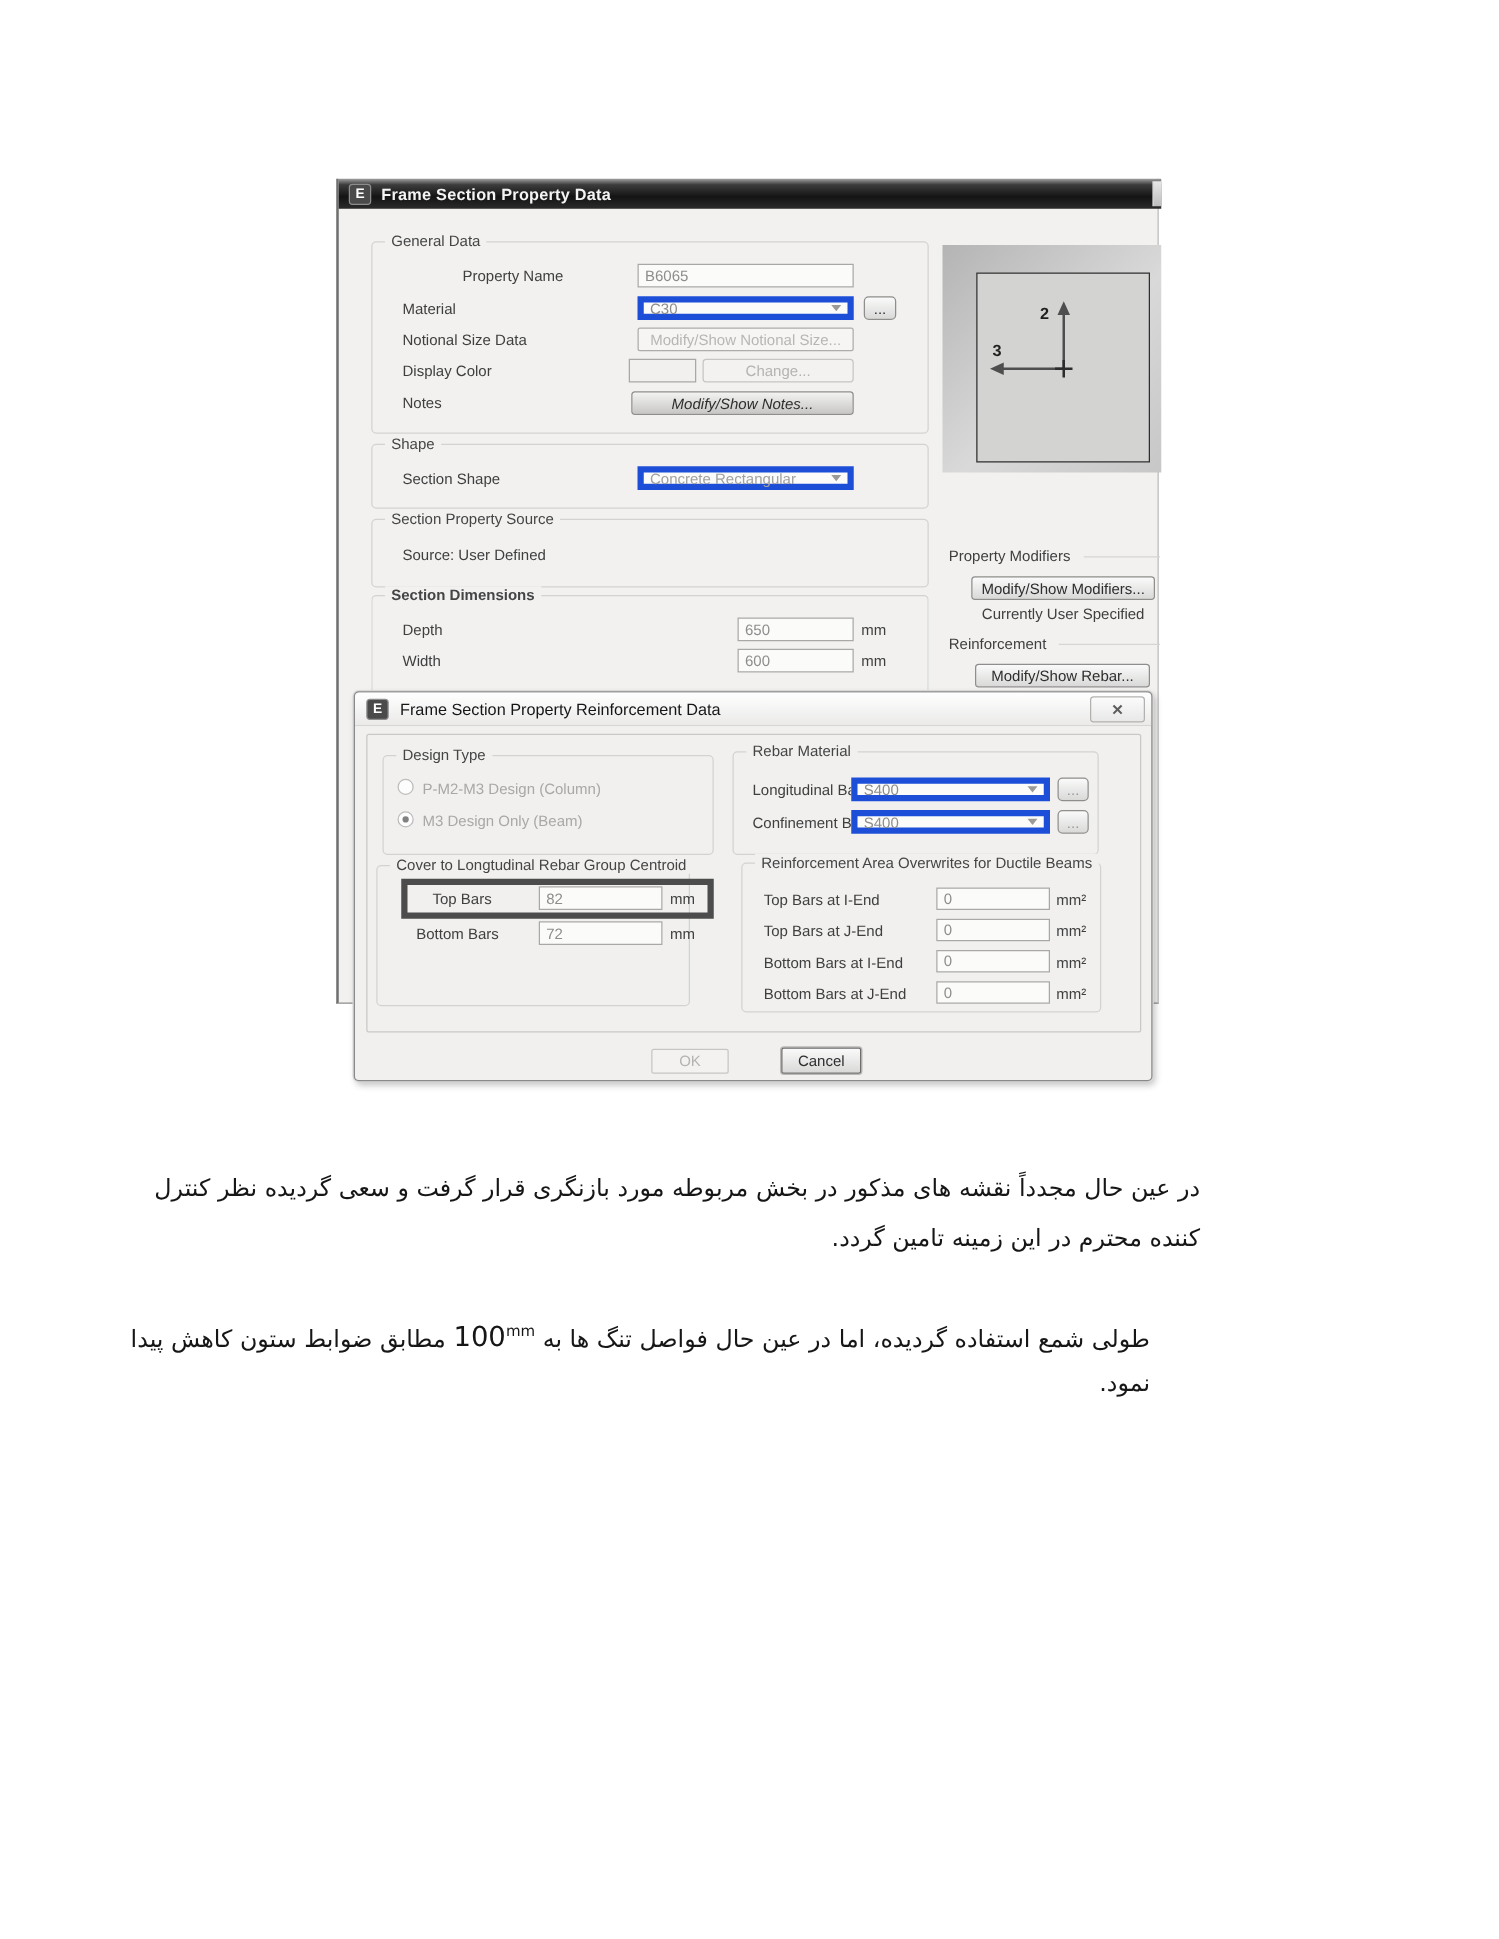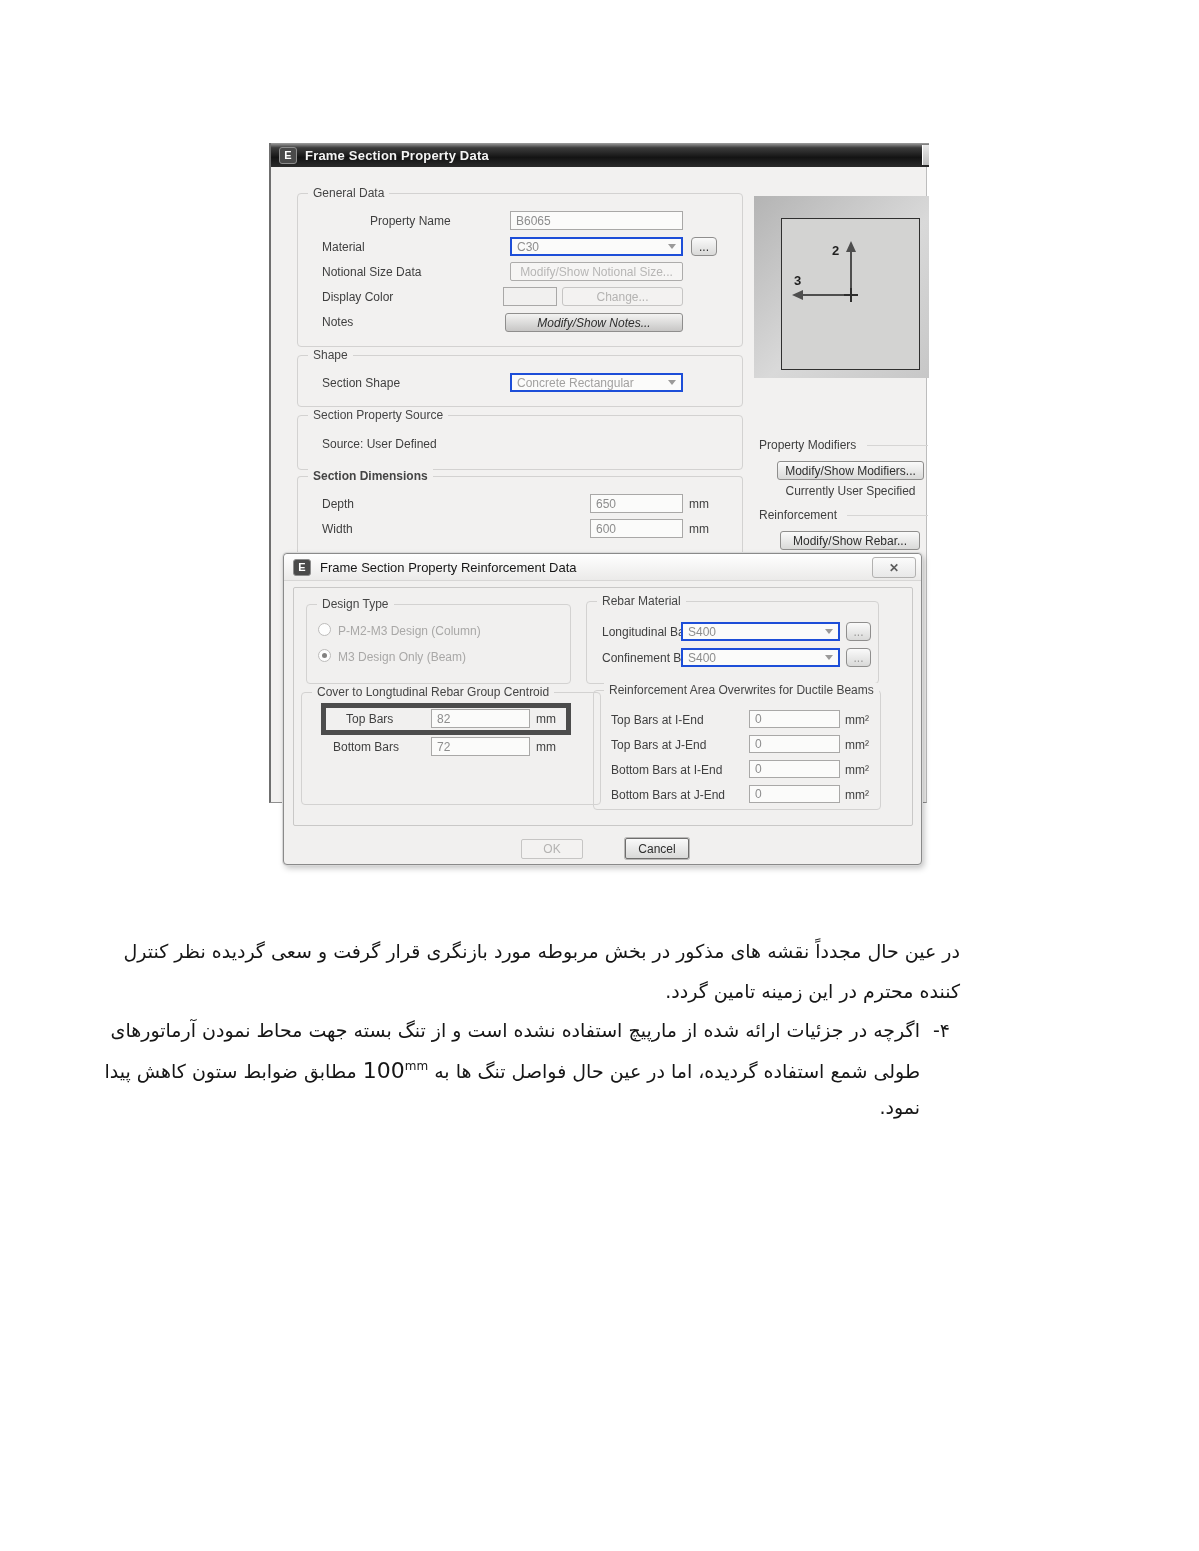--- a/index.html
+++ b/index.html
@@ -26,21 +26,21 @@
         font-size:12px;font-weight:bold;display:flex;align-items:center;justify-content:center;}
 
   
   .grp{border:1px solid #d3d2d1;border-radius:4px;}
   .grp-label{position:absolute;top:-8px;left:10px;background:#f2f1f0;padding:0 5px;
         font-size:12px;color:#454545;white-space:nowrap;}
   .lbl{font-size:12px;color:#3f3f3f;white-space:nowrap;}
   .lbl.dim{color:#a9a8a7;}
   .tb{background:#fbfbfa;border:1px solid #a9a8a7;font-size:12px;color:#8d8d8d;
         display:flex;align-items:center;padding:0 5px;}
-  .dd{background:#fbfbfa;border:2px solid #1d4ed8;font-size:12px;color:#8d8d8d;
+  .dd{background:#fbfbfa;border:5px solid #1d4ed8;font-size:12px;color:#8d8d8d;
         display:flex;align-items:center;justify-content:space-between;padding:0 5px;}
   .dd-arrow{width:0;height:0;border:4px solid transparent;border-top:5px solid #9b9a99;margin-top:4px;}
   .btn{border:1px solid #8f8e8d;border-radius:3px;background:linear-gradient(#fafafa,#d9d9d8);
         font-size:12px;color:#2e2e2e;display:flex;align-items:center;justify-content:center;white-space:nowrap;}
   .btn.shaded{background:linear-gradient(#f3f3f2,#c7c6c5);}
   .btn.disabled{border-color:#c6c5c4;background:#f3f2f1;color:#b4b3b2;}
   .radio{width:13px;height:13px;border-radius:50%;border:1px solid #bdbcbb;background:#fdfdfd;}
   .radio.sel::after{content:"";position:absolute;left:3px;top:3px;width:5px;height:5px;
         border-radius:50%;background:#828180;}
   .unit{font-size:12px;color:#3f3f3f;}
@@ -170,21 +170,21 @@
       <span class="dd-arrow"></span>
     </div>
     <div class="abs btn" style="left:562px;top:68px;width:25px;height:19px;border-radius:4px;color:#9a9998;">...</div>
     <div class="abs lbl" style="left:318px;top:97px;">Confinement Bars (Ties)</div>
     <div class="abs dd" style="left:397px;top:94px;width:159px;height:19px;">
       <span>S400</span>
       <span class="dd-arrow"></span>
     </div>
     <div class="abs btn" style="left:562px;top:94px;width:25px;height:19px;border-radius:4px;color:#9a9998;">...</div>
 
-    <div class="abs grp" style="left:17px;top:138px;width:300px;height:113px;">
+    <div class="abs grp" style="left:17px;top:138px;width:251px;height:113px;">
       <span class="grp-label" style="background:#f1f0ef;">Cover to Longtudinal Rebar Group Centroid</span>
     </div>
     <div class="abs hilite" style="left:37px;top:149px;width:250px;height:32px;"></div>
     <div class="abs lbl" style="left:62px;top:158px;">Top Bars</div>
     <div class="abs tb" style="left:147px;top:155px;width:99px;height:19px;">82</div>
     <div class="abs unit" style="left:252px;top:158px;">mm</div>
     <div class="abs lbl" style="left:49px;top:186px;">Bottom  Bars</div>
     <div class="abs tb" style="left:147px;top:183px;width:99px;height:19px;">72</div>
     <div class="abs unit" style="left:252px;top:186px;">mm</div>
 
@@ -204,21 +204,18 @@
     <div class="abs tb" style="left:465px;top:231px;width:91px;height:18px;">0</div>
     <div class="abs unit" style="left:561px;top:234px;">mm²</div>
 
     <div class="abs btn disabled" style="left:237px;top:285px;width:62px;height:20px;border-radius:2px;">OK</div>
     <div class="abs btn" style="left:341px;top:284px;width:64px;height:21px;border-radius:2px;border-color:#6f6e6d;box-shadow:0 0 0 1px #b9b8b7;">Cancel</div>
   </div>
 
   <div class="abs fa" style="right:239px;top:940px;">در عین حال مجدداً نقشه های مذکور در بخش مربوطه مورد بازنگری قرار گرفت و سعی گردیده نظر کنترل</div>
   <div class="abs fa" style="right:239px;top:980px;">کننده محترم در این زمینه تامین گردد.</div>
 
-  <div class="abs fa" style="right:249px;top:1019px;">
-    <span class="marker">۴-</span><span>اگرچه در جزئیات ارائه شده از مارپیچ استفاده نشده است و از تنگ بسته جهت محاط نمودن آرماتورهای</span>
-  </div>
   <div class="abs fa" style="right:279px;top:1058px;text-align:right;">
     <span>طولی شمع استفاده گردیده، اما در عین حال فواصل تنگ ها به </span><span class="measure"><span>100</span><sup>mm</sup></span><span> مطابق ضوابط ستون کاهش پیدا</span>
   </div>
   <div class="abs fa" style="right:279px;top:1096px;">نمود.</div>
 
 </div>
 
 </body></html>

